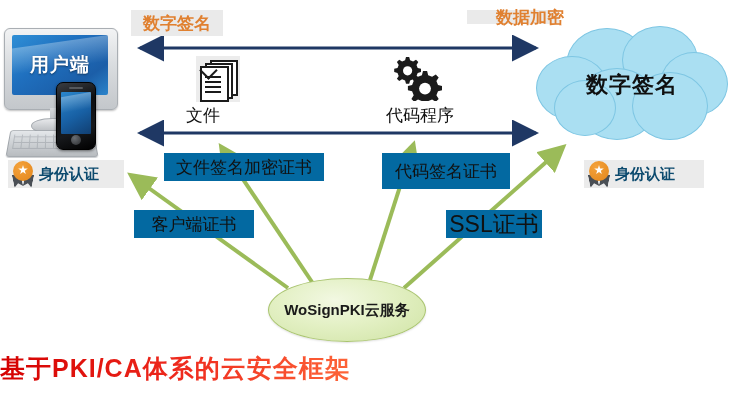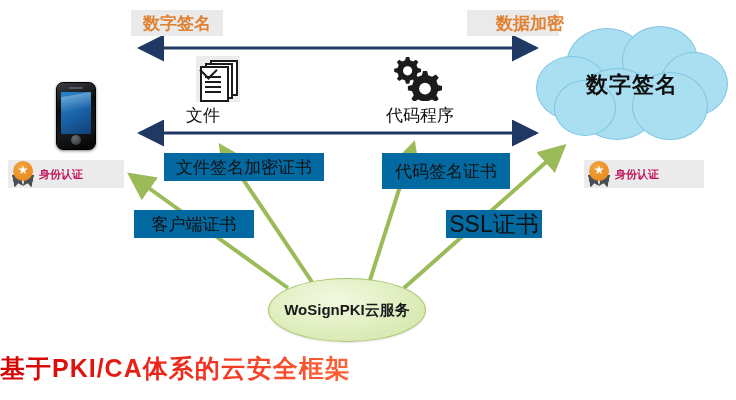--- a/index.html
+++ b/index.html
@@ -100,21 +100,21 @@
   .badge-ico .ribL{left:3px;clip-path:polygon(0 0,100% 0,100% 100%,50% 72%,0 100%);
     transform:rotate(-12deg);}
   .badge-ico .ribR{right:3px;clip-path:polygon(0 0,100% 0,100% 100%,50% 72%,0 100%);
     transform:rotate(12deg);}
   .badge-ico .disc{
     position:absolute;left:3px;top:0;width:20px;height:20px;border-radius:50%;
     background:radial-gradient(circle at 35% 30%,#f4a23c,#e3861a);}
   .badge-ico .star{
     position:absolute;left:8px;top:4px;width:10px;height:10px;background:#fff;
     clip-path:polygon(50% 0%,61% 35%,98% 35%,68% 57%,79% 91%,50% 70%,21% 91%,32% 57%,2% 35%,39% 35%);}
-  .badge-txt{color:#be185d;font-weight:bold;font-size:11px;white-space:nowrap;margin-left:3px;}
+  .badge-txt{color:#0c4a6e;font-weight:bold;font-size:15px;white-space:nowrap;margin-left:3px;}
 
   
   #file-icon{left:196px;top:56px;width:44px;height:46px;background:#ececec;}
   #file-icon .pg{position:absolute;background:#ffffff;border:2px solid #1b1b1b;}
   #file-icon .pg1{left:14px;top:4px;width:24px;height:32px;}
   #file-icon .pg2{left:9px;top:7px;width:24px;height:32px;}
   #file-icon .pg3{left:4px;top:10px;width:25px;height:32px;}
   #file-icon .lines{position:absolute;left:9px;top:17px;width:16px;height:20px;
     background:repeating-linear-gradient(0deg,#1b1b1b 0 2px,transparent 2px 5px);}
   #file-icon .chk{position:absolute;left:6px;top:8px;width:11px;height:11px;
@@ -162,20 +162,31 @@
     <line x1="140" y1="48" x2="536" y2="48" stroke="#1f3864" stroke-width="3" marker-start="url(#navyL)" marker-end="url(#navyR)"></line>
 
     <line x1="140" y1="133" x2="536" y2="133" stroke="#1f3864" stroke-width="3" marker-start="url(#navyL)" marker-end="url(#navyR)"></line>
 
     <line x1="288" y1="288" x2="132" y2="176" stroke="#9bbb59" stroke-width="4" marker-end="url(#greenA)"></line>
     <line x1="312" y1="282" x2="222" y2="148" stroke="#9bbb59" stroke-width="4" marker-end="url(#greenA)"></line>
     <line x1="370" y1="280" x2="413" y2="146" stroke="#9bbb59" stroke-width="4" marker-end="url(#greenA)"></line>
     <line x1="404" y1="288" x2="562" y2="148" stroke="#9bbb59" stroke-width="4" marker-end="url(#greenA)"></line>
   </svg>
 
+  <div id="monitor" class="abs">
+    <div class="mon-bezel">
+      <div class="mon-screen">
+        <div class="mon-glare"></div>
+        <div class="mon-label">用户端</div>
+      </div>
+    </div>
+    <div class="mon-neck"></div>
+    <div class="mon-base"></div>
+    <div class="keyboard"></div>
+  </div>
 
   <div id="phone" class="abs">
     <div class="pspk"></div>
     <div class="pscreen">
       <div class="pglare"></div>
     </div>
     <div class="phome"></div>
   </div>
 
   <div class="badge-wrap" style="left:8px;top:160px;width:116px;height:28px;">
@@ -204,21 +215,21 @@
     <div class="badge-ico">
       <div class="ribL"></div>
         <div class="ribR"></div>
       <div class="disc"></div>
         <div class="star"></div>
     </div>
     <div class="badge-txt">身份认证</div>
   </div>
 
   <div class="chip chip-gray" style="left:131px;top:10px;width:92px;height:26px;font-size:17px;">数字签名</div>
-  <div class="chip chip-gray" style="left:467px;top:10px;width:92px;height:26px;font-size:17px;padding-left:34px;">数据加密</div>
+  <div class="chip chip-gray" style="left:467px;top:10px;width:92px;height:14px;font-size:17px;padding-left:34px;">数据加密</div>
 
   <div id="file-icon" class="abs">
     <div class="pg pg1"></div>
     <div class="pg pg2"></div>
     <div class="pg pg3"></div>
     <div class="lines"></div>
     <div class="chk"></div>
   </div>
   <div class="chip chip-plain" style="left:170px;top:104px;width:66px;height:22px;font-size:17px;">文件</div>
 

